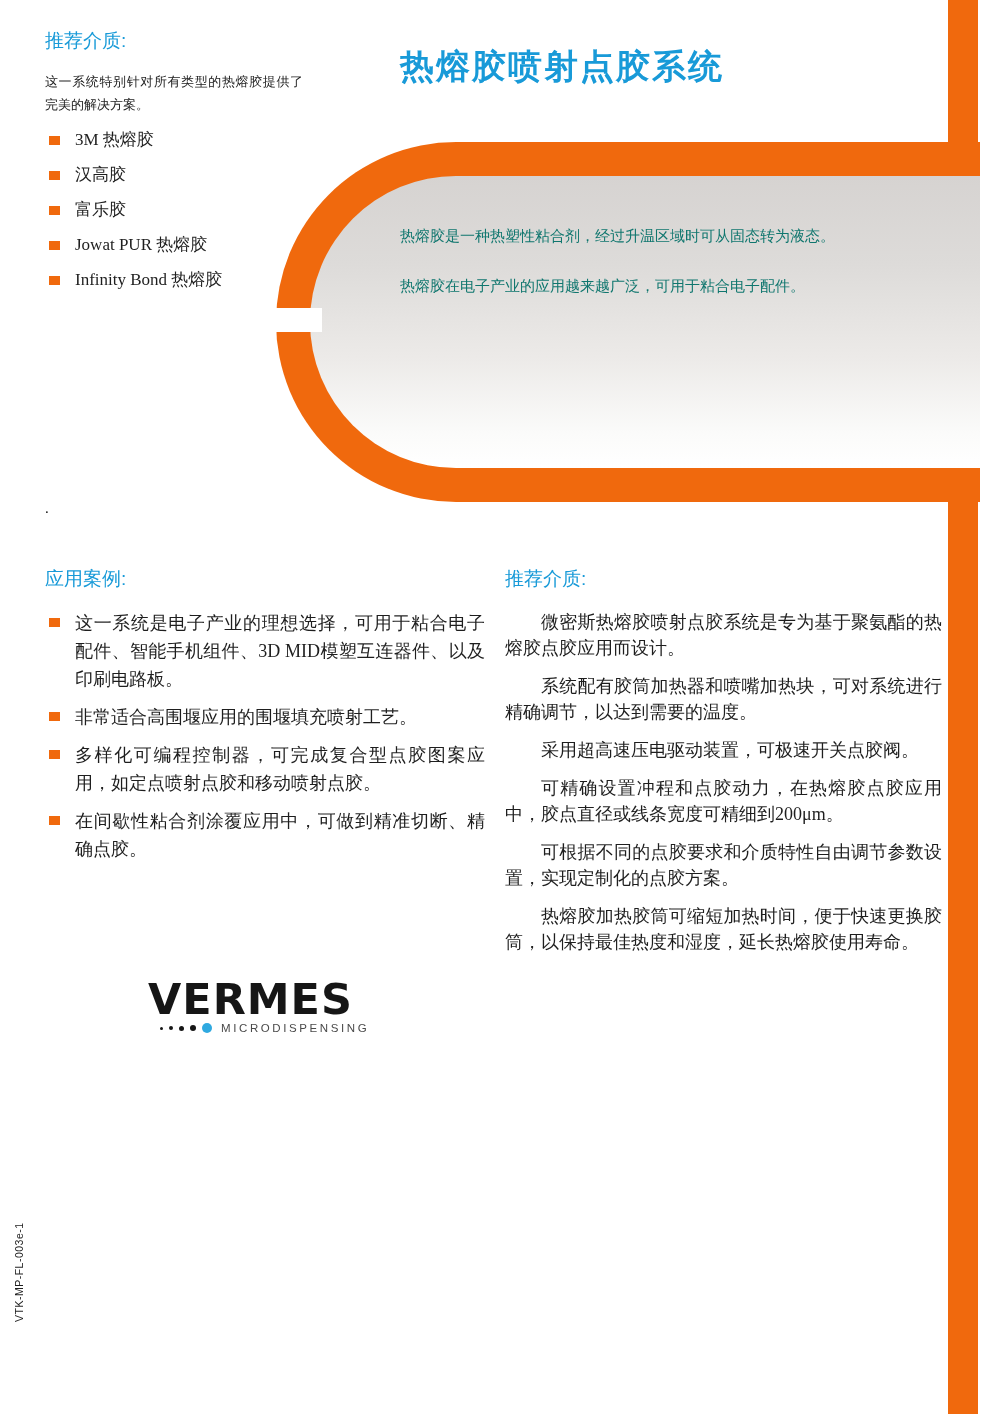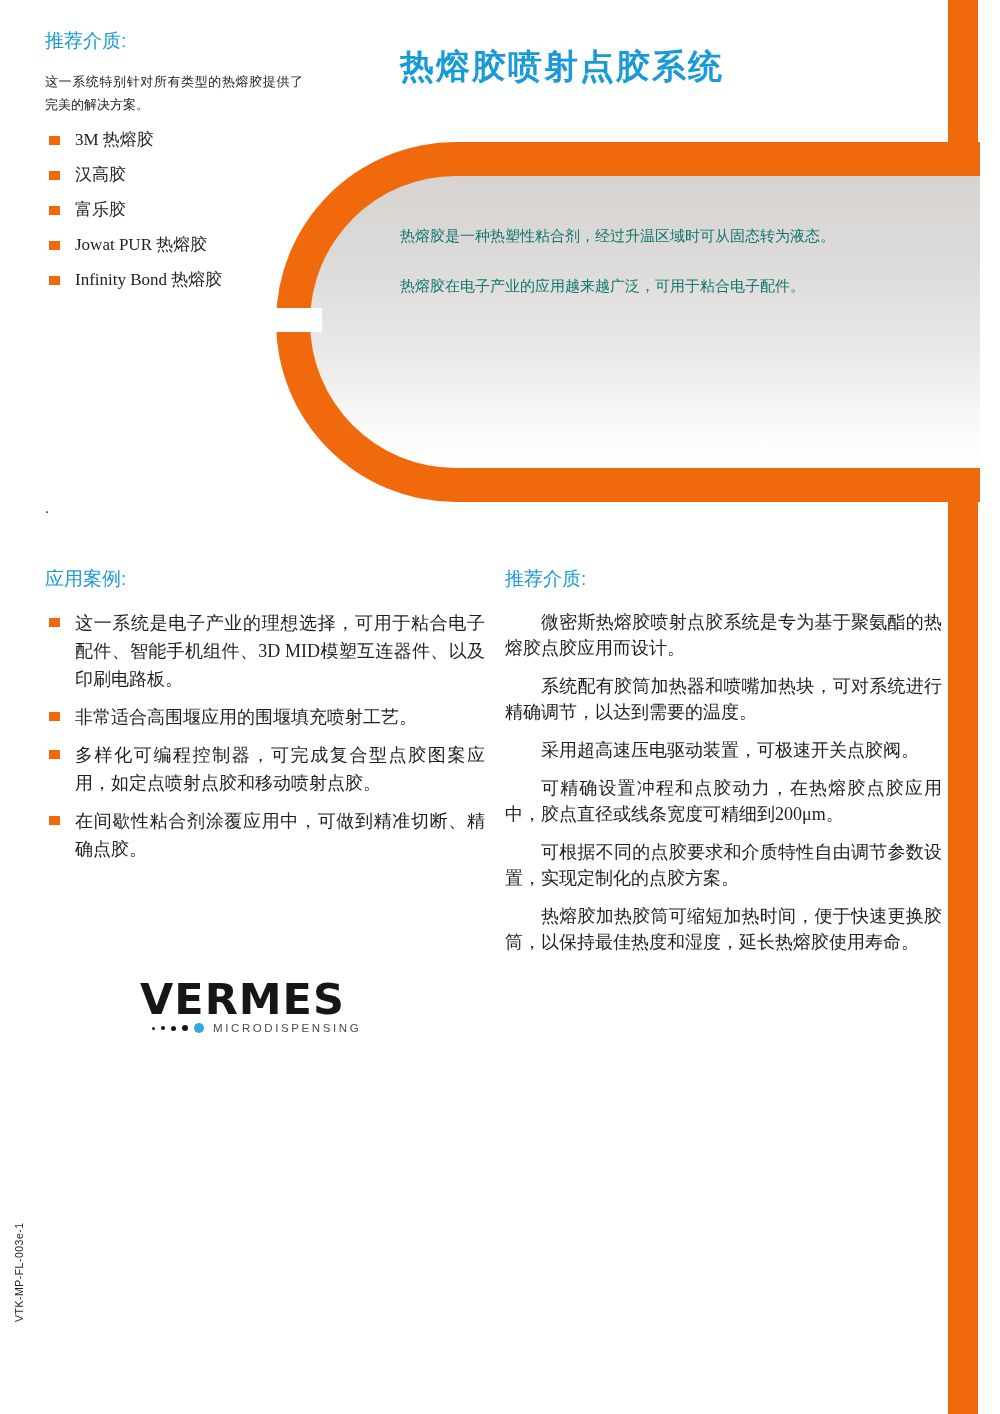--- a/index.html
+++ b/index.html
@@ -76,21 +76,21 @@
   .apps-list li {
     position:relative; padding-left:30px; margin-bottom:10px;
     font-size:18px; line-height:28px; text-align:justify; color:#1e1e1e;
   }
   .apps-list .sq { top:9px; }
   .adv-paras p {
     font-size:18px; line-height:26px; text-align:justify;
     text-indent:2em; margin-bottom:12px; color:#1e1e1e;
   }
   
-  .logo { position:absolute; left:140px; top:978px; width:260px; }
+  .logo { position:absolute; left:148px; top:978px; width:260px; }
   .logo-word {
     font-family:"DejaVu Sans", sans-serif;
     font-weight:bold; font-size:43px; letter-spacing:1px; color:#161616;
     line-height:42px; white-space:nowrap;
   }
   .logo-sub { display:flex; align-items:center; margin-top:2px; height:12px; }
   .dotrow { display:flex; align-items:center; margin-left:12px; }
   .dot { border-radius:50%; background:#161616; margin-right:6px; display:inline-block; }
   .d1 { width:3px;  height:3px; }
   .d2 { width:4px;  height:4px; }

